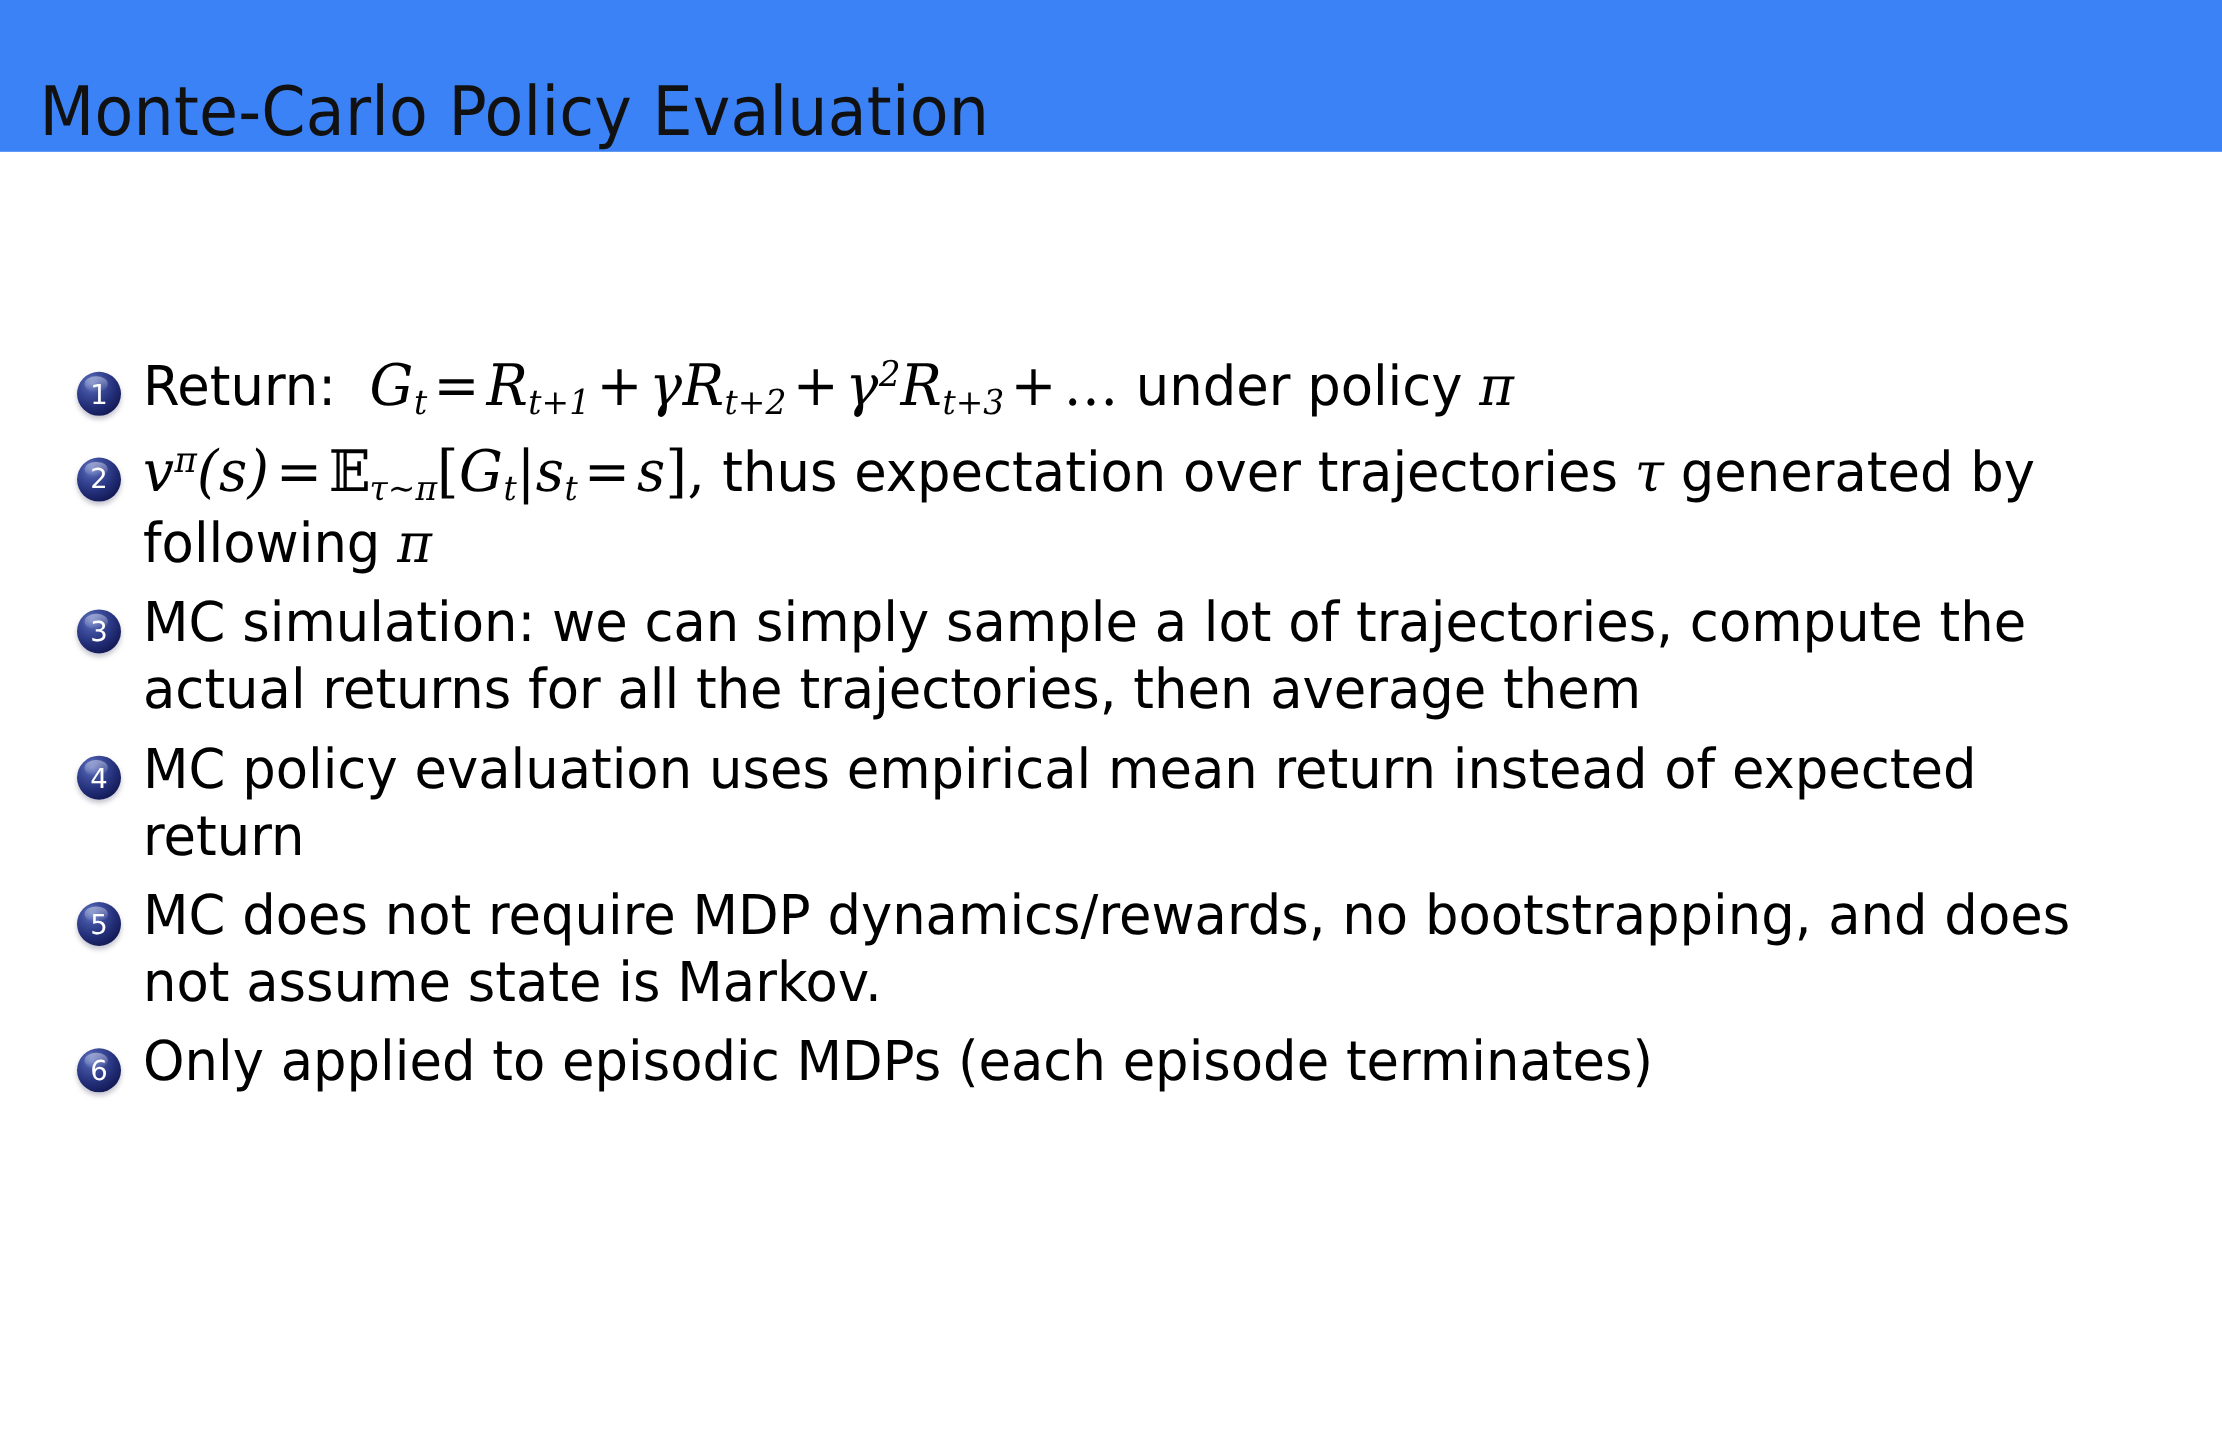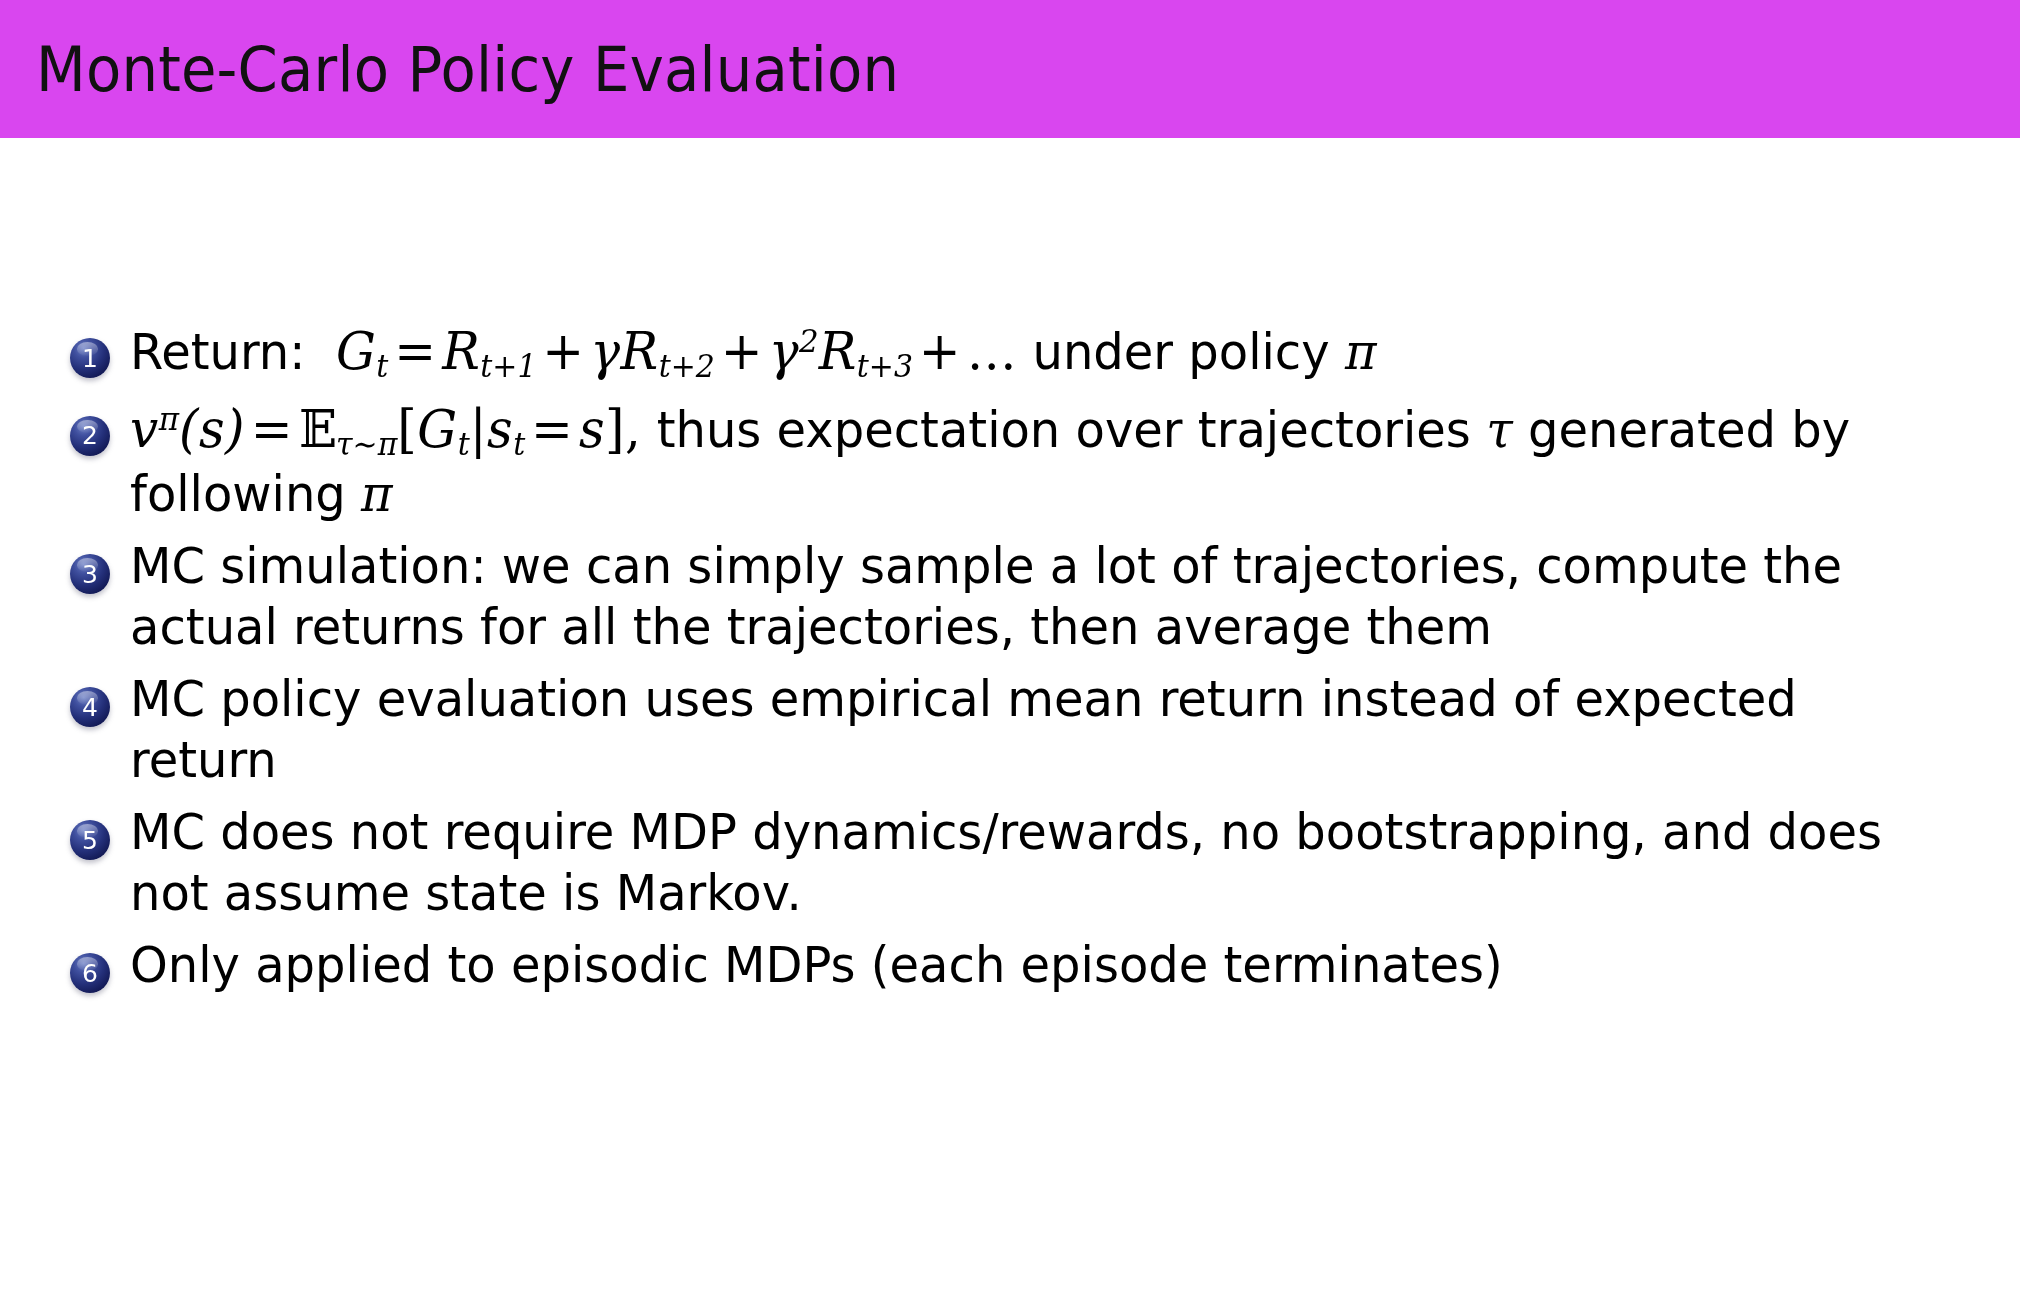--- a/index.html
+++ b/index.html
@@ -17,23 +17,23 @@
     position: relative;
   }
 
   
   .slide-header {
     position: absolute;
     left: 0;
     top: 0;
     width: 2020px;
     height: 138px;
-    background: #d946ef;
+    background: #3b82f6;
     display: flex;
-    align-items: center;
+    align-items: flex-end;
   }
   .slide-title {
     margin-left: 36px;
     font-size: 62px;
     font-weight: 400;
     letter-spacing: 0.2px;
     color: #111111;
     font-family: "DejaVu Sans", sans-serif;
     transform: scaleX(0.93);
     transform-origin: left center;

